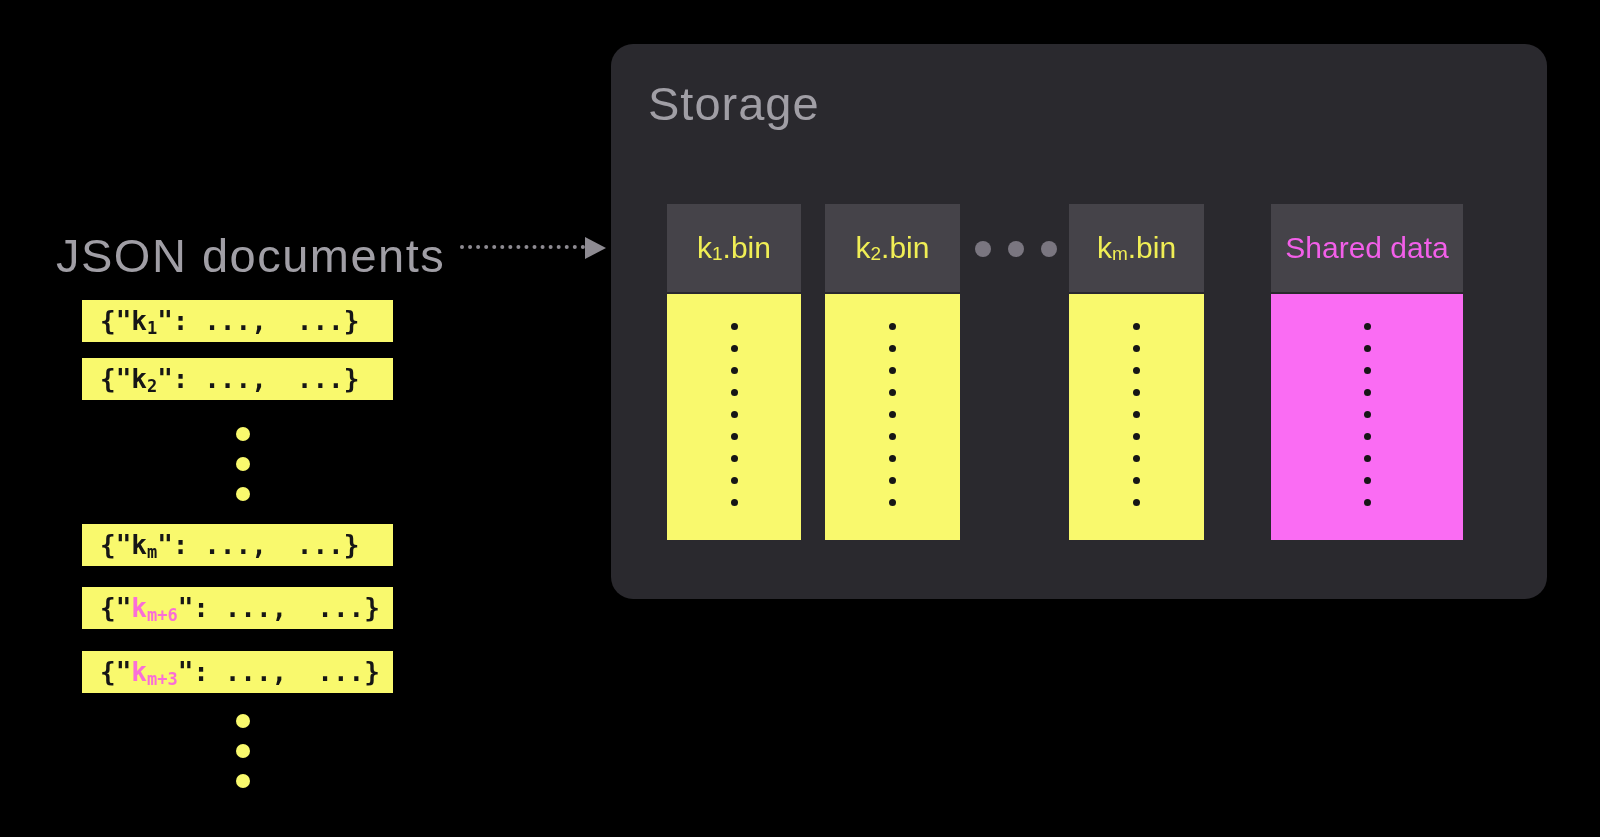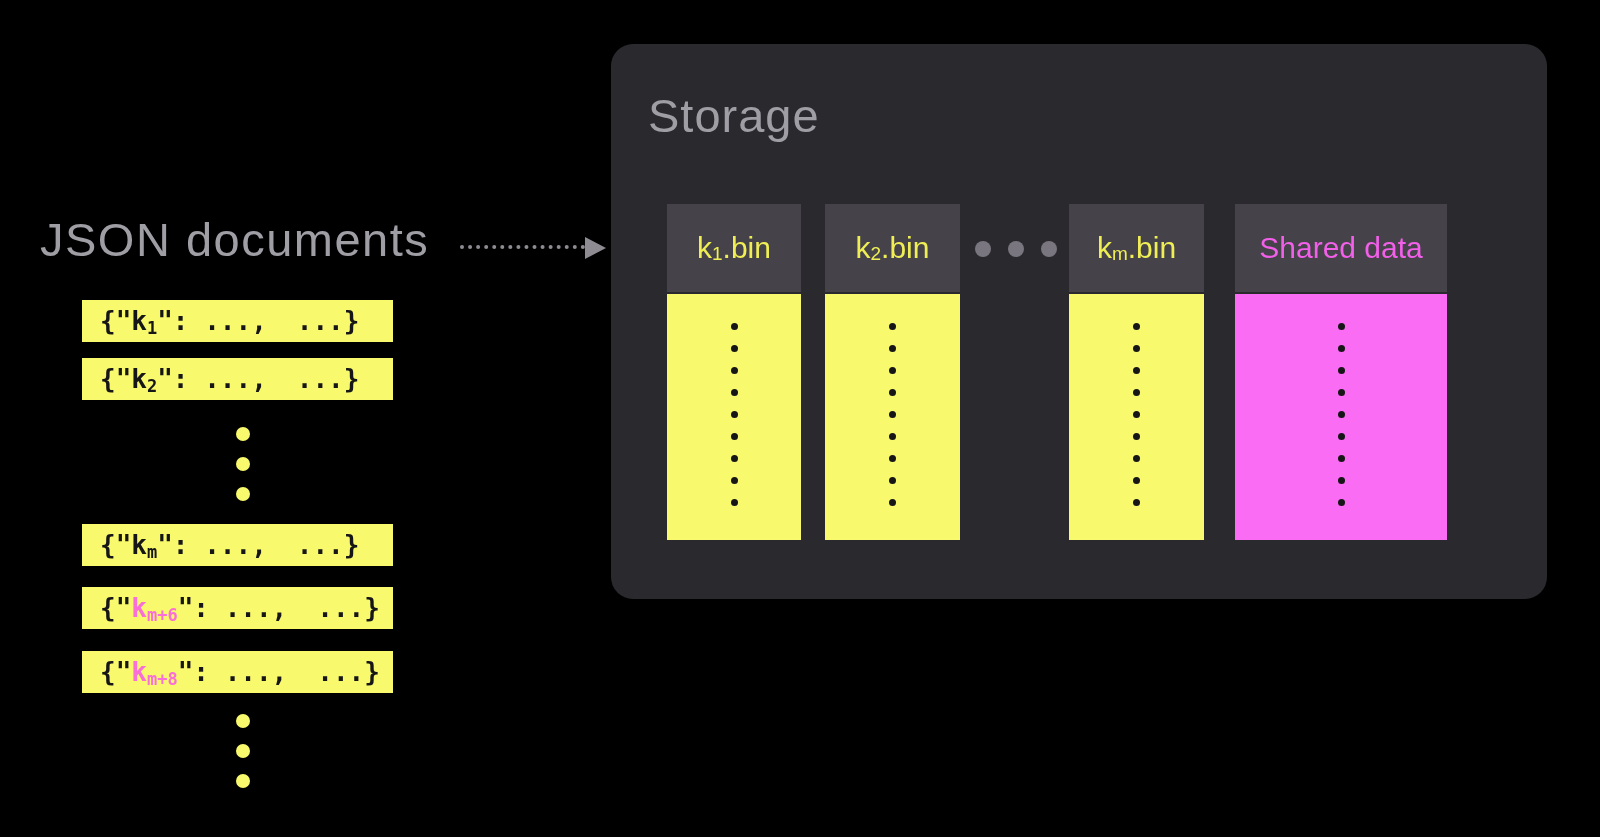--- a/index.html
+++ b/index.html
@@ -1,20 +1,20 @@
 <!DOCTYPE html>
 <html><head>
 <meta charset="utf-8">
 <style>
   html,body{margin:0;padding:0;background:#000;width:1600px;height:837px;overflow:hidden;
             font-family:"Liberation Sans",sans-serif;}
   #canvas{position:absolute;left:0;top:0;width:1600px;height:837px;background:#000;}
 
   
-  #json-title{position:absolute;left:40px;top:212px;margin:0;font-size:47px;font-weight:400;
+  #json-title{position:absolute;left:40px;top:212px;margin:16px;font-size:47px;font-weight:400;
               color:#a09ea5;letter-spacing:1.5px;}
   #arrow-line{position:absolute;left:460px;top:245px;width:125px;height:0;
               border-top:4px dotted #8e8b92;}
   #arrow-head{position:absolute;left:585px;top:237px;width:0;height:0;
               border-left:21px solid #8e8b92;border-top:11px solid transparent;
               border-bottom:11px solid transparent;}
 
   .doc-row{position:absolute;left:82px;width:311px;height:42px;background:#f9f96d;
            color:#161616;font-family:"DejaVu Sans Mono",monospace;font-weight:bold;
            font-size:26px;line-height:42px;padding-left:18px;box-sizing:border-box;
@@ -24,21 +24,21 @@
   .hl{color:#fa6ed7;}
 
   .vdots{position:absolute;display:flex;flex-direction:column;gap:16px;}
   #vdots-top{left:236px;top:427px;}
   #vdots-bottom{left:236px;top:714px;}
   .vdot{width:14px;height:14px;border-radius:50%;background:#f9f96d;}
 
   
   #storage-panel{position:absolute;left:611px;top:44px;width:936px;height:555px;
                  background:#2a292e;border-radius:22px;}
-  #storage-title{position:absolute;left:37px;top:44px;margin:0;font-size:47px;font-weight:400;
+  #storage-title{position:absolute;left:37px;top:32px;margin:0;font-size:47px;font-weight:400;
                  color:#a09ea5;letter-spacing:1px;}
   .bin-col{position:absolute;top:160px;}
   .bin-header{height:88px;background:#454349;display:flex;align-items:center;
               justify-content:center;color:#f0ee55;font-size:30px;white-space:pre;}
   .bin-header.shared{color:#f25fe9;}
   .bin-sub{font-size:19px;position:relative;top:5px;line-height:1;}
   .bin-body{margin-top:2px;height:246px;background:#f9f96d;display:flex;
             flex-direction:column;align-items:center;padding-top:29px;gap:15px;
             box-sizing:border-box;}
   .bin-body.magenta{background:#fa6cf3;}
@@ -55,21 +55,21 @@
   <h1 id="json-title">JSON documents</h1>
 
   <div id="arrow-line"></div>
   <div id="arrow-head"></div>
 
   <div id="doc-list">
       <div class="doc-row" style="top: 300px;"><span class="doc-prefix">{"</span><span class="doc-key">k</span><span class="doc-sub">1</span><span class="doc-suffix">": ...,</span><span class="doc-tail">...}</span></div>
       <div class="doc-row" style="top: 358px;"><span class="doc-prefix">{"</span><span class="doc-key">k</span><span class="doc-sub">2</span><span class="doc-suffix">": ...,</span><span class="doc-tail">...}</span></div>
       <div class="doc-row" style="top: 524px;"><span class="doc-prefix">{"</span><span class="doc-key">k</span><span class="doc-sub">m</span><span class="doc-suffix">": ...,</span><span class="doc-tail">...}</span></div>
       <div class="doc-row" style="top: 587px;"><span class="doc-prefix">{"</span><span class="doc-key hl">k</span><span class="doc-sub hl">m+6</span><span class="doc-suffix">": ...,</span><span class="doc-tail">...}</span></div>
-      <div class="doc-row" style="top: 651px;"><span class="doc-prefix">{"</span><span class="doc-key hl">k</span><span class="doc-sub hl">m+8</span><span class="doc-suffix">": ...,</span><span class="doc-tail">...}</span></div>
+      <div class="doc-row" style="top: 651px;"><span class="doc-prefix">{"</span><span class="doc-key hl">k</span><span class="doc-sub hl">m+3</span><span class="doc-suffix">": ...,</span><span class="doc-tail">...}</span></div>
     </div>
 
   <div id="vdots-top" class="vdots">
       <span class="vdot"></span>
       <span class="vdot"></span>
       <span class="vdot"></span>
     </div>
   <div id="vdots-bottom" class="vdots">
       <span class="vdot"></span>
       <span class="vdot"></span>
@@ -114,21 +114,21 @@
             <span class="body-dot"></span>
             <span class="body-dot"></span>
             <span class="body-dot"></span>
             <span class="body-dot"></span>
             <span class="body-dot"></span>
             <span class="body-dot"></span>
             <span class="body-dot"></span>
             <span class="body-dot"></span>
           </div>
         </div>
-        <div class="bin-col" style="left: 624px; width: 212px;">
+        <div class="bin-col" style="left: 660px; width: 192px;">
           <div class="bin-header shared"><span class="bin-label">Shared data</span></div>
           <div class="bin-body magenta">
             <span class="body-dot"></span>
             <span class="body-dot"></span>
             <span class="body-dot"></span>
             <span class="body-dot"></span>
             <span class="body-dot"></span>
             <span class="body-dot"></span>
             <span class="body-dot"></span>
             <span class="body-dot"></span>

